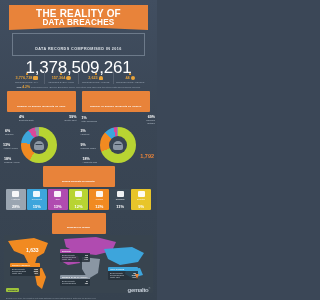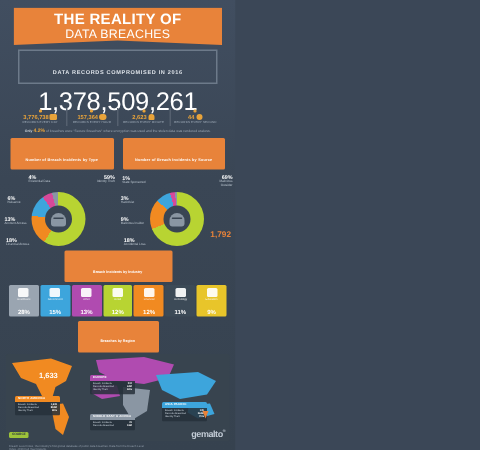--- a/index.html
+++ b/index.html
@@ -16,21 +16,21 @@
 
   
   .hdr { position:relative; padding-top:5px; height:70px; }
   .ribbon {
     margin:0 9px; background:#e8833a; position:relative;
     padding:4px 2px 3px; text-align:center;
     clip-path:polygon(0 0,100% 0,100% 100%,50% 88%,0 100%);
   }
   .ribbon .l1 { font-size:10px; font-weight:bold; letter-spacing:.2px;
     line-height:9px; color:#fff; }
-  .ribbon .l2 { font-size:8.2px; font-weight:normal; letter-spacing:.2px;
+  .ribbon .l2 { font-size:8.2px; font-weight:bold; letter-spacing:.2px;
     line-height:9px; color:#fff; }
   .subbar { margin:3px 12px 0; border:1px solid #6d7a8a;
     text-align:center; padding:1.5px 0; }
   .subbar span { font-size:3.7px; font-weight:bold; letter-spacing:.45px;
     color:#dfe4ea; }
   .bignum { text-align:center; font-size:17px; font-weight:normal;
     letter-spacing:-.2px; color:#fff; margin-top:2px;
     font-family:"Liberation Sans", sans-serif; }
 
   

